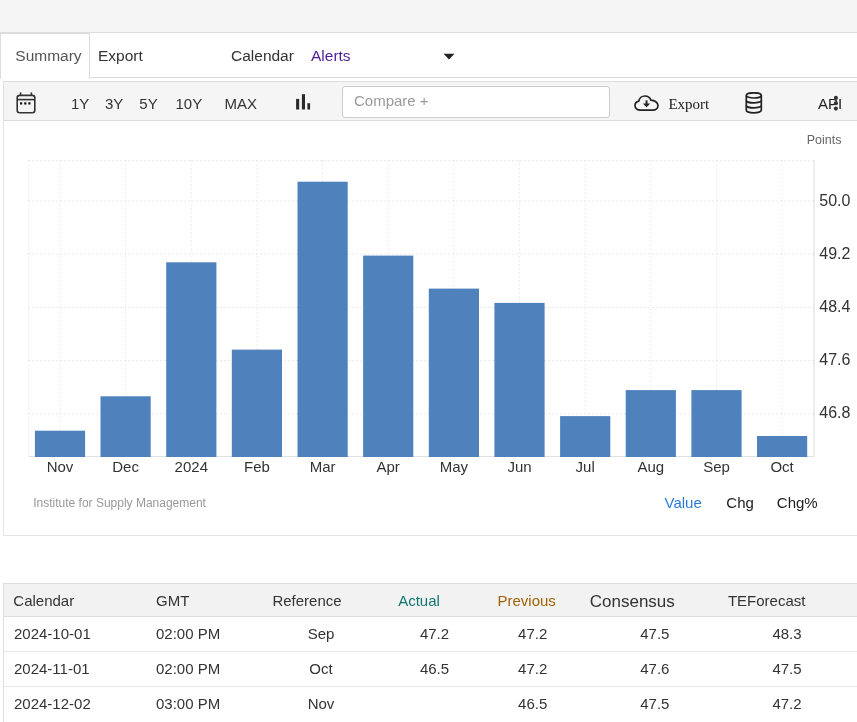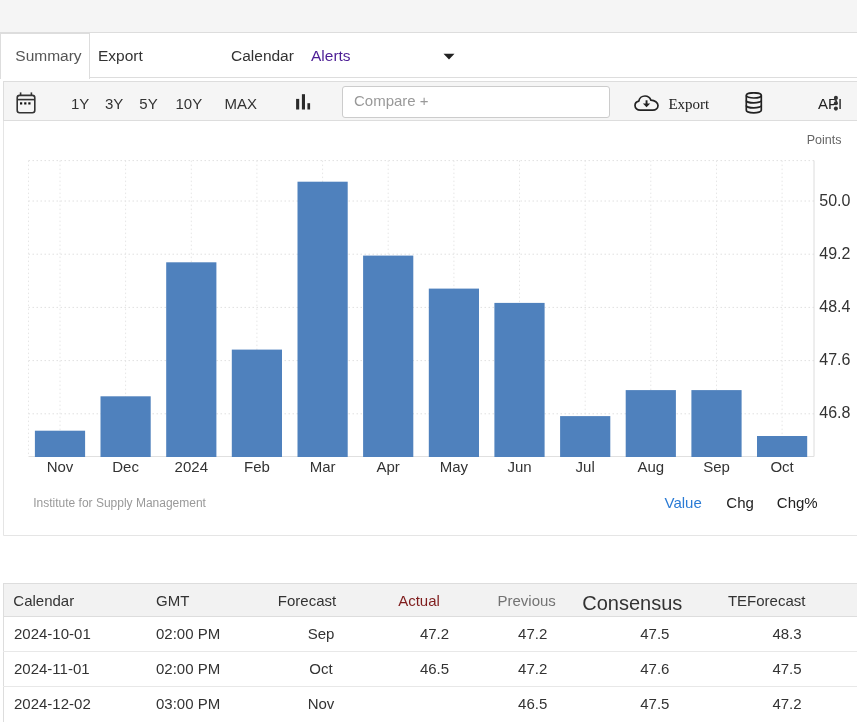--- a/index.html
+++ b/index.html
@@ -151,24 +151,24 @@
     </g>
   </svg>
 
   <div class="abs" style="left:3px;top:583px;width:854px;height:139px;border-top:1px solid #ddd;border-left:1px solid #ddd;box-sizing:border-box;"></div>
   <div class="abs" style="left:4px;top:584px;width:853px;height:33px;background:#f2f2f2;border-bottom:1px solid #ddd;box-sizing:border-box;"></div>
   <div class="abs" style="left:3px;top:651px;width:854px;height:1px;background:#e8e8e8;"></div>
   <div class="abs" style="left:3px;top:686px;width:854px;height:1px;background:#e8e8e8;"></div>
 
   <div class="abs" style="left:13.3px;top:592px;font-size:15px;color:#333;">Calendar</div>
   <div class="abs" style="left:156px;top:592px;font-size:15px;color:#333;">GMT</div>
-  <div class="abs" style="left:307px;top:592px;font-size:15px;color:#333;transform:translateX(-50%);">Forecast</div>
-  <div class="abs" style="left:419px;top:592px;font-size:15px;color:#7f1d1d;transform:translateX(-50%);">Actual</div>
-  <div class="abs" style="left:512.7px;top:592px;font-size:15px;color:#737373;transform:translateX(-50%);padding-left:28px;">Previous</div>
-  <div class="abs" style="left:632.3px;top:592px;font-size:20px;color:#333;transform:translateX(-50%);">Consensus</div>
+  <div class="abs" style="left:307px;top:592px;font-size:15px;color:#333;transform:translateX(-50%);">Reference</div>
+  <div class="abs" style="left:419px;top:592px;font-size:15px;color:#0f766e;transform:translateX(-50%);">Actual</div>
+  <div class="abs" style="left:512.7px;top:592px;font-size:15px;color:#a16207;transform:translateX(-50%);padding-left:28px;">Previous</div>
+  <div class="abs" style="left:632.3px;top:592px;font-size:17px;color:#333;transform:translateX(-50%);">Consensus</div>
   <div class="abs" style="left:766.7px;top:592px;font-size:15px;color:#333;transform:translateX(-50%);">TEForecast</div>
 
   <div class="abs" style="left:14px;top:625px;font-size:15px;color:#333;">2024-10-01</div>
   <div class="abs" style="left:156px;top:625px;font-size:15px;color:#333;">02:00 PM</div>
   <div class="abs" style="left:321px;top:625px;font-size:15px;color:#333;transform:translateX(-50%);">Sep</div>
   <div class="abs" style="left:434.5px;top:625px;font-size:15px;color:#333;transform:translateX(-50%);">47.2</div>
   <div class="abs" style="left:532.7px;top:625px;font-size:15px;color:#333;transform:translateX(-50%);">47.2</div>
   <div class="abs" style="left:654.8px;top:625px;font-size:15px;color:#333;transform:translateX(-50%);">47.5</div>
   <div class="abs" style="left:787px;top:625px;font-size:15px;color:#333;transform:translateX(-50%);">48.3</div>
 

